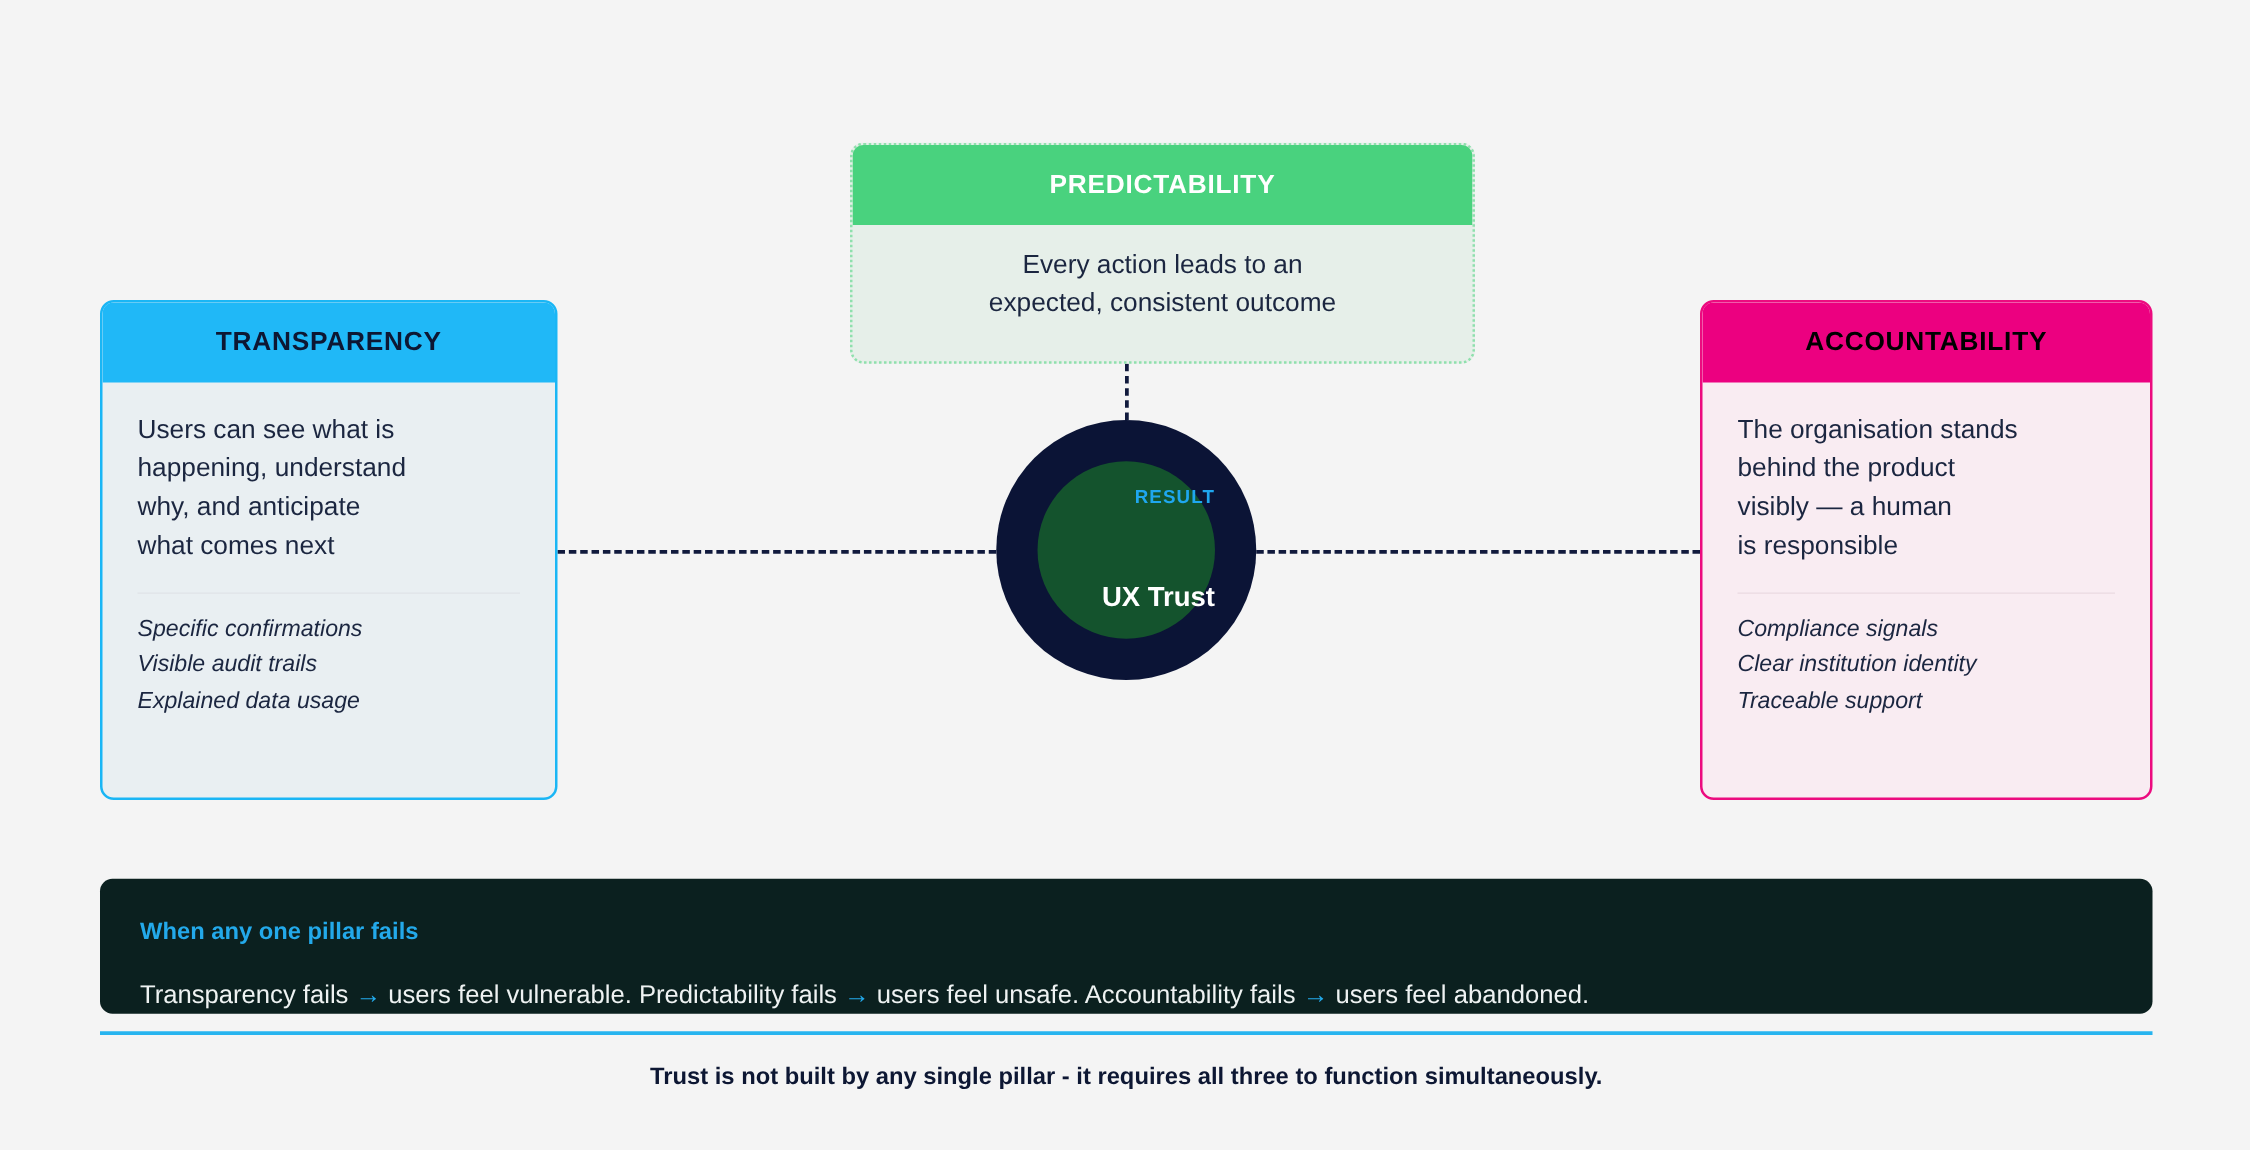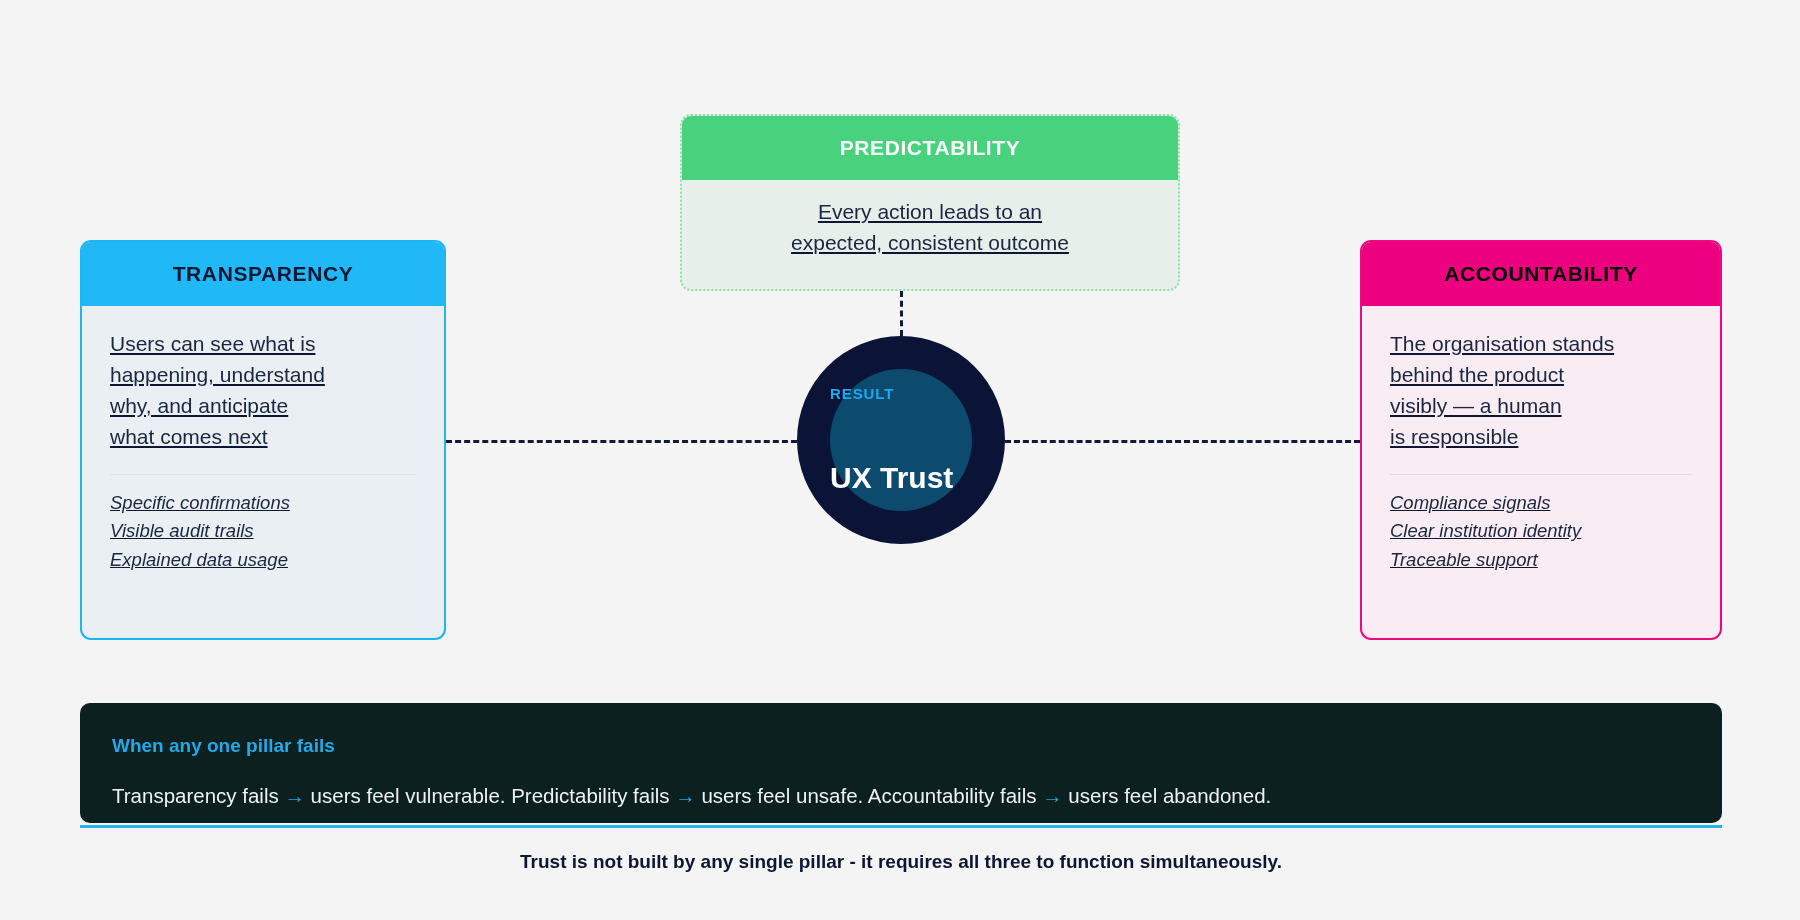--- a/index.html
+++ b/index.html
@@ -52,21 +52,20 @@
     font-size: 21px;
     font-weight: bold;
     letter-spacing: 0.6px;
   }
   .card-body {
     box-sizing: border-box;
     flex: 1;
     padding: 22px 28px 20px 28px;
     display: flex;
     flex-direction: column;
-    text-decoration: underline;
   }
   .card-desc {
     font-size: 21px;
     line-height: 1.48;
     color: #1b2640;
     white-space: pre-line;
   }
   .card-divider {
     height: 0;
     border-top: 1px solid #dfe4e8;
@@ -131,45 +130,45 @@
     width: 208px; height: 208px;
     border-radius: 50%;
     background: #0b1436;
     display: flex;
     align-items: center;
     justify-content: center;
   }
   #result-inner {
     width: 142px; height: 142px;
     border-radius: 50%;
-    background: #0c4a6e;
+    background: #14532d;
     display: flex;
     flex-direction: column;
-    align-items: flex-start;
+    align-items: flex-end;
     justify-content: center;
     gap: 40px;
   }
   #result-kicker {
     font-size: 15px;
     font-weight: bold;
     letter-spacing: 0.9px;
     color: #1fa7ef;
   }
   #result-title {
     margin-top: 19px;
-    font-size: 30px;
+    font-size: 22px;
     font-weight: bold;
     color: #ffffff;
   }
 
   
   #failure-banner {
     position: absolute;
     left: 80px; top: 703px;
-    width: 1642px; height: 120px;
+    width: 1642px; height: 108px;
     box-sizing: border-box;
     background: #0b201f;
     border-radius: 10px;
     padding: 32px 32px 0 32px;
   }
   #failure-title {
     font-size: 19px;
     font-weight: bold;
     color: #23a9ea;
     margin-bottom: 10px;

